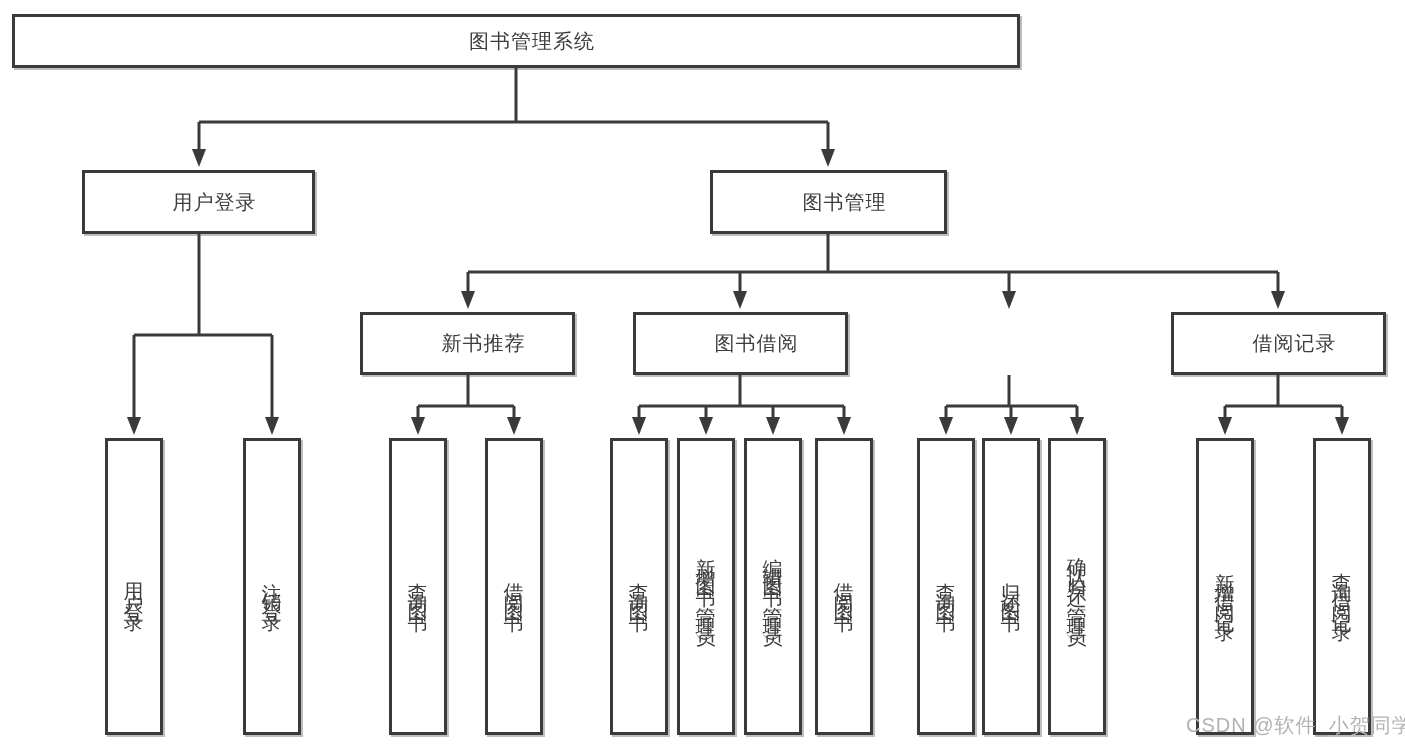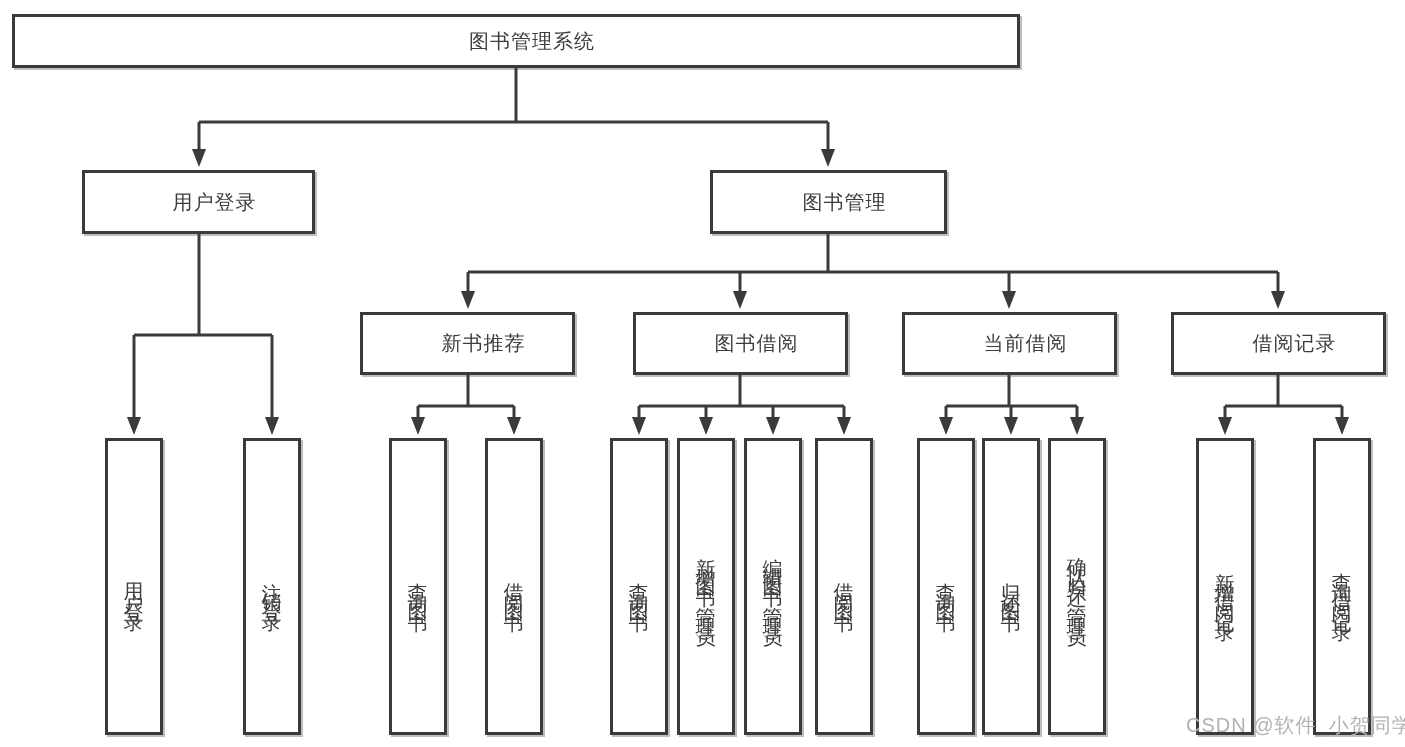--- a/index.html
+++ b/index.html
@@ -121,21 +121,20 @@
     </g>
   </svg>
 
   <div class="box h-box root-box">图书管理系统</div>
 
   <div class="box h-box lvl2" style="left:82px; width:233px;">用户登录</div>
   <div class="box h-box lvl2" style="left:710px; width:237px;">图书管理</div>
 
   <div class="box h-box lvl3" style="left:360px;">新书推荐</div>
   <div class="box h-box lvl3" style="left:633px;">图书借阅</div>
-  <div class="box h-box lvl3" style="left:902px;">当前借阅</div>
   <div class="box h-box lvl3" style="left:1171px;text-align:right;">借阅记录</div>
 
   <div class="box v-box" style="left:105px;">用户登录</div>
   <div class="box v-box" style="left:243px;">注销登录</div>
   <div class="box v-box" style="left:389px;">查询图书</div>
   <div class="box v-box" style="left:485px;">借阅图书</div>
   <div class="box v-box" style="left:610px;">查询图书</div>
   <div class="box v-box" style="left:677px;">新增图书（管理员）</div>
   <div class="box v-box" style="left:744px;">编辑图书（管理员）</div>
   <div class="box v-box" style="left:815px;">借阅图书</div>

